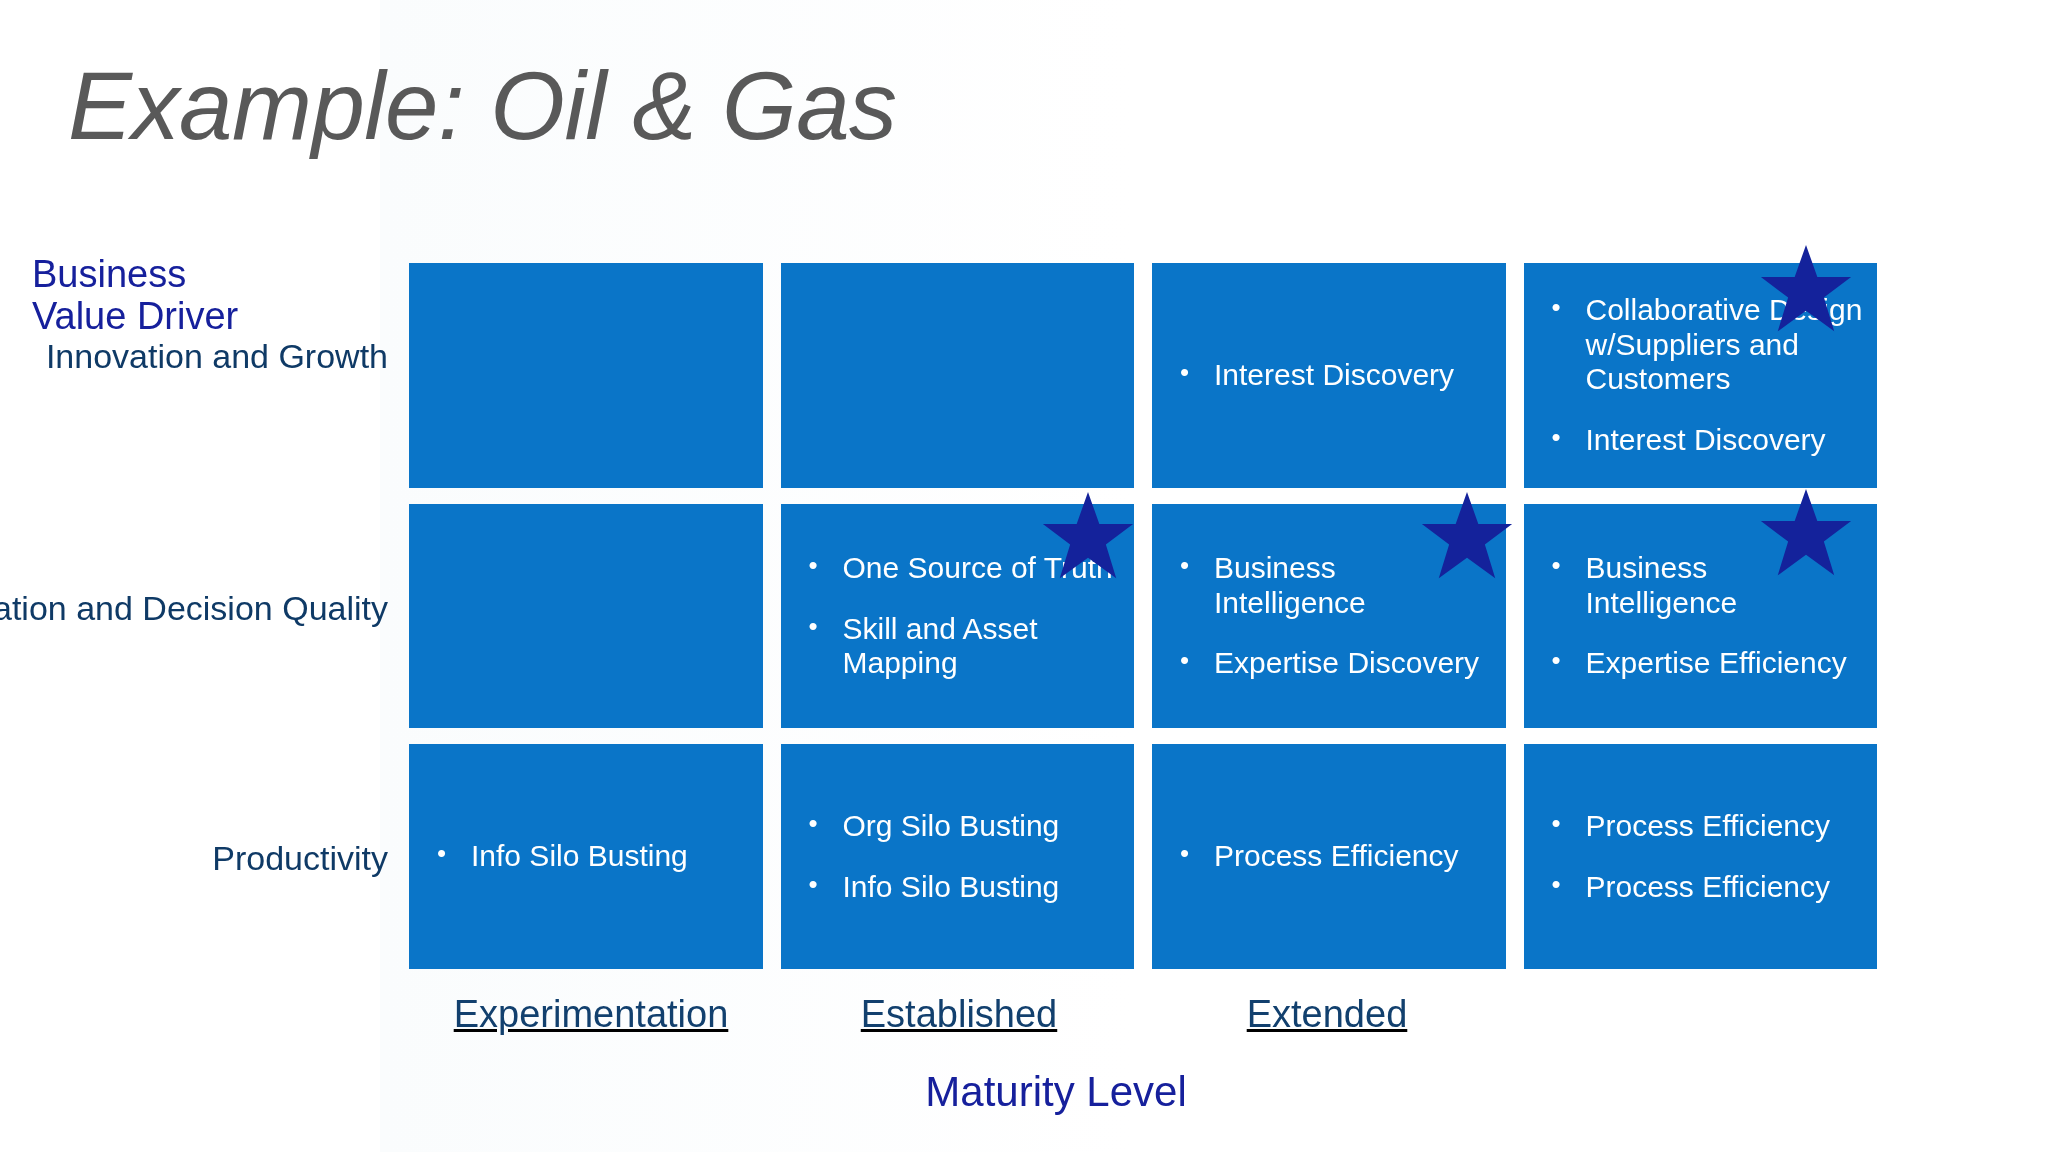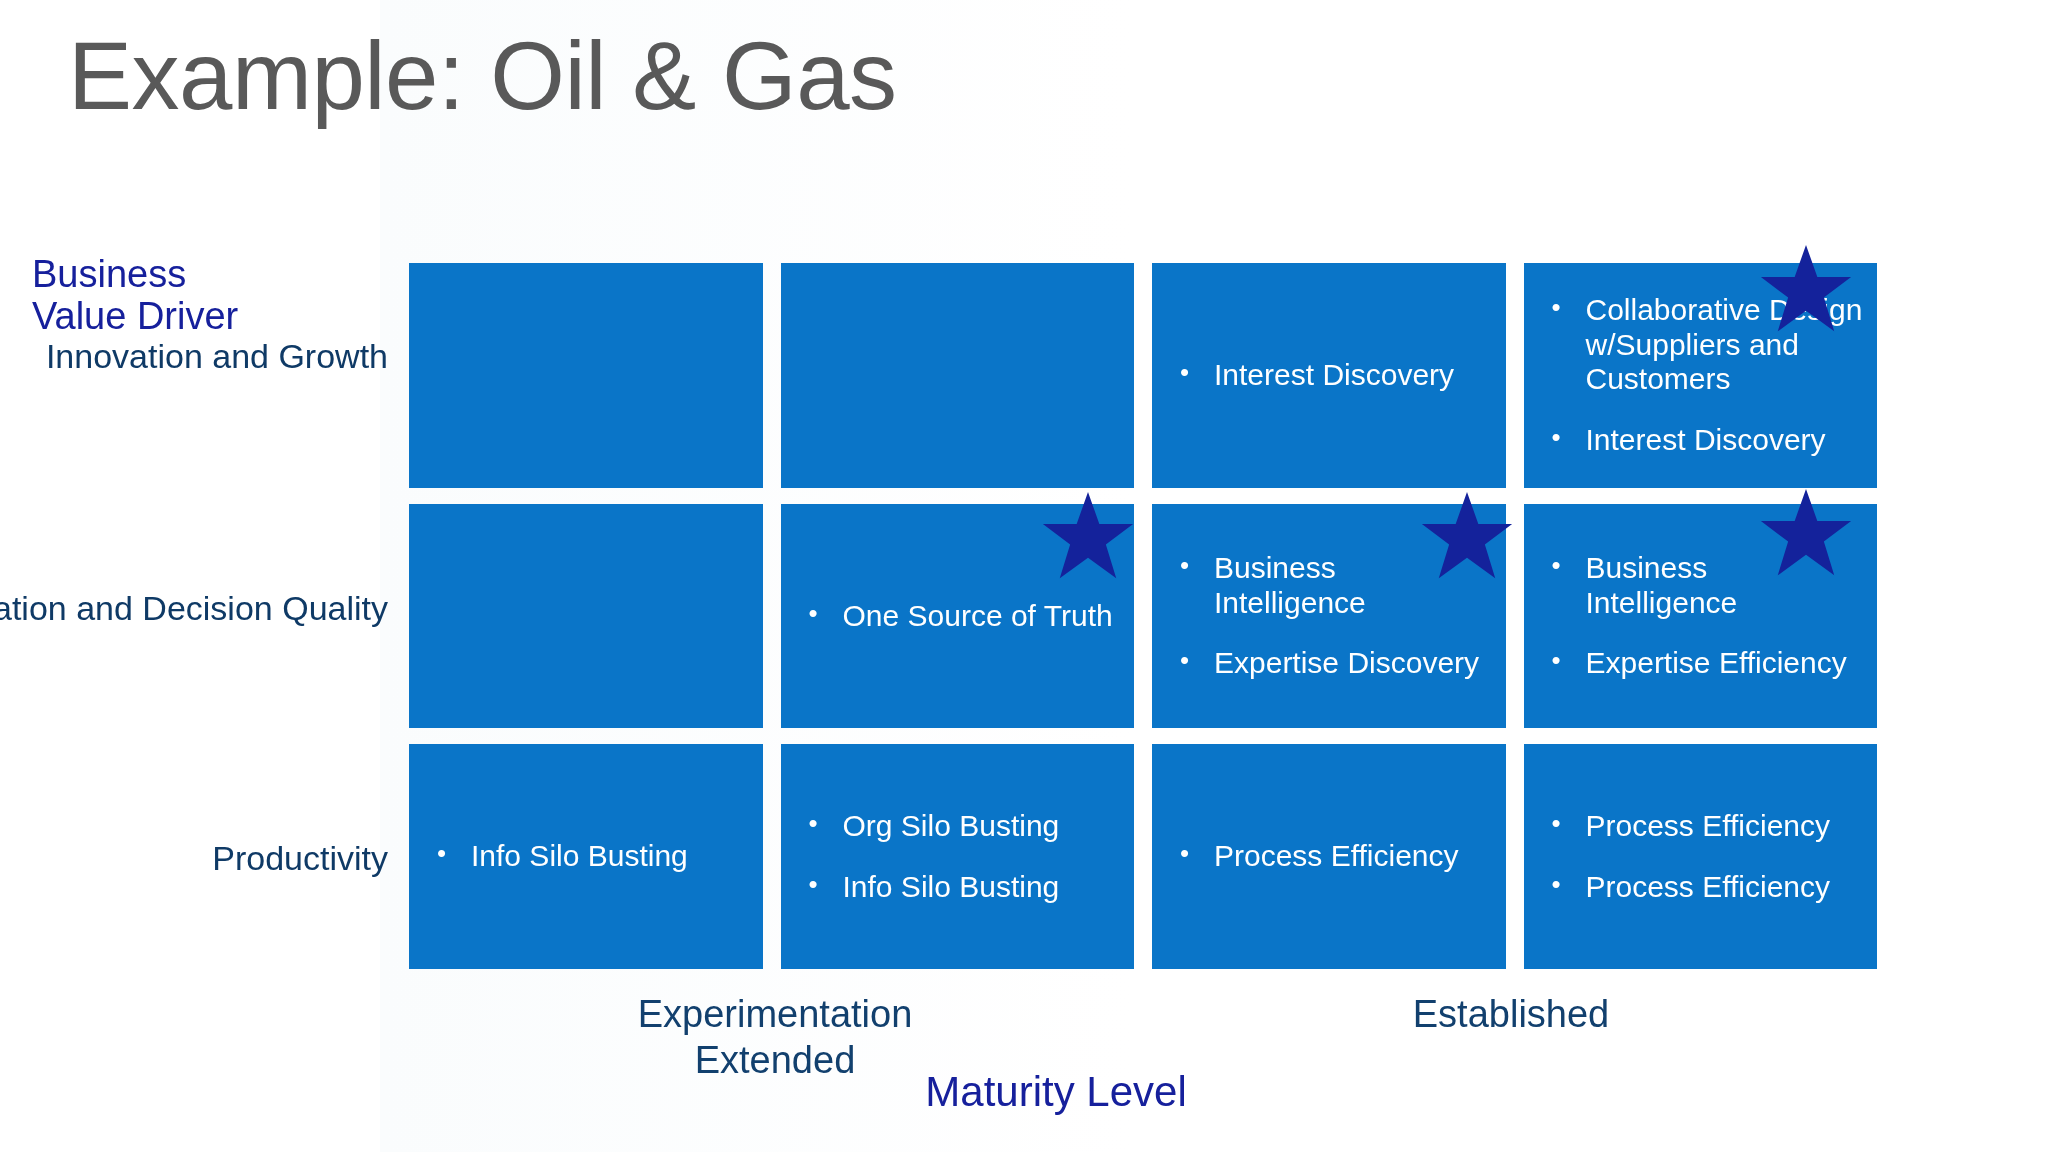--- a/index.html
+++ b/index.html
@@ -24,28 +24,29 @@
     width: 1668px;
     height: 1152px;
     background: linear-gradient(90deg, #fafcfd 0%, #ffffff 45%, #ffffff 100%);
     pointer-events: none;
   }
 
   
   .slide-title {
     position: absolute;
     left: 68px;
-    top: 26px;
+    top: 56px;
     font-size: 96px;
     line-height: 1.05;
     color: #595959;
     font-weight: 400;
     letter-spacing: -0.5px;
     white-space: nowrap;
     font-family: "Liberation Sans", sans-serif;
+    font-style: italic;
   }
 
   
   .bvd-title {
     position: absolute;
     left: 32px;
     top: 254px;
     width: 250px;
     font-size: 38px;
     line-height: 1.1;
@@ -131,22 +132,23 @@
   .cell.single ul.bullets li { margin-bottom: 0; }
 
   
   .col-labels {
     position: absolute;
     left: 409px;
     top: 992px;
     width: 1468px;
     height: 60px;
     display: grid;
-    grid-template-columns: repeat(2, 1fr);
+    grid-template-columns: repeat(4, 1fr);
     column-gap: 4px;
+    text-decoration: underline;
   }
   .col-label {
     text-align: center;
     font-size: 38px;
     color: #12406e;
     line-height: 1.2;
     font-weight: 400;
   }
 
   
@@ -190,20 +192,21 @@
         <li>Interest Discovery</li>
       </ul>
     </div>
 
   <div class="cell">
       <ul class="bullets"></ul>
     </div>
   <div class="cell">
       <ul class="bullets">
         <li>One Source of Truth</li>
+        <li>Skill and Asset Mapping</li>
       </ul>
     </div>
   <div class="cell">
       <ul class="bullets">
         <li>Business Intelligence</li>
         <li>Expertise Discovery</li>
       </ul>
     </div>
   <div class="cell">
       <ul class="bullets">

